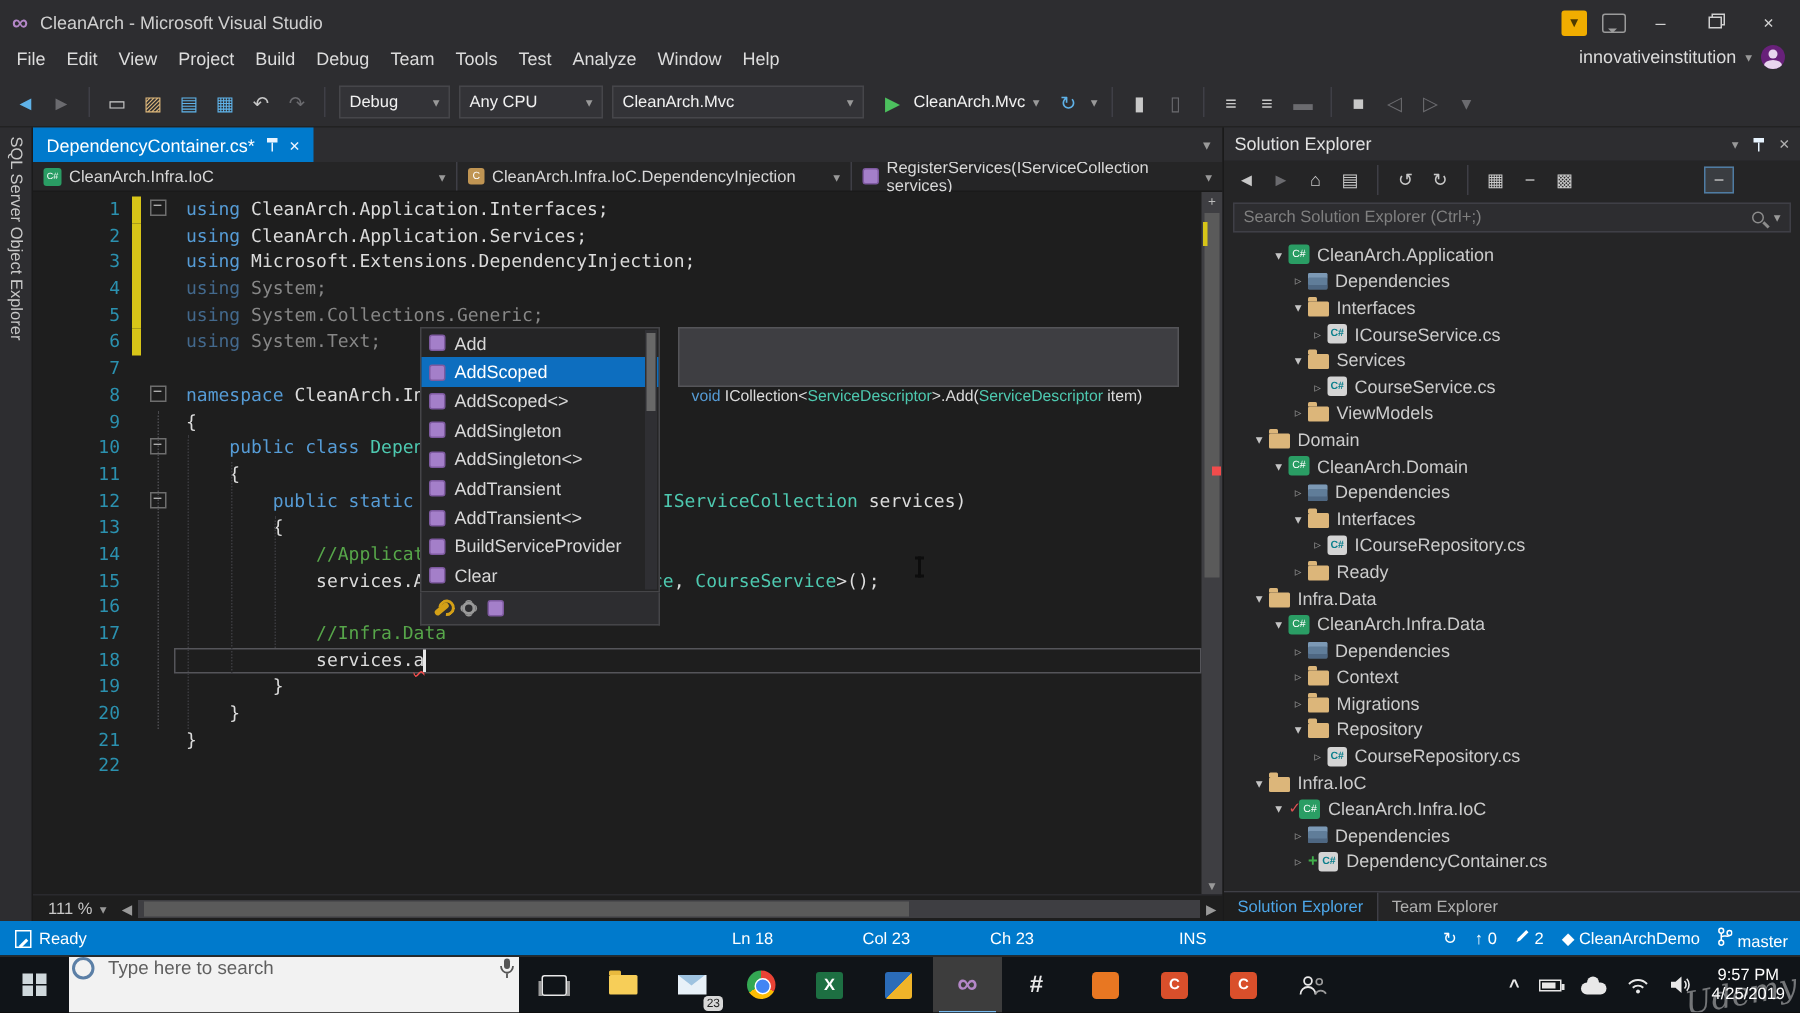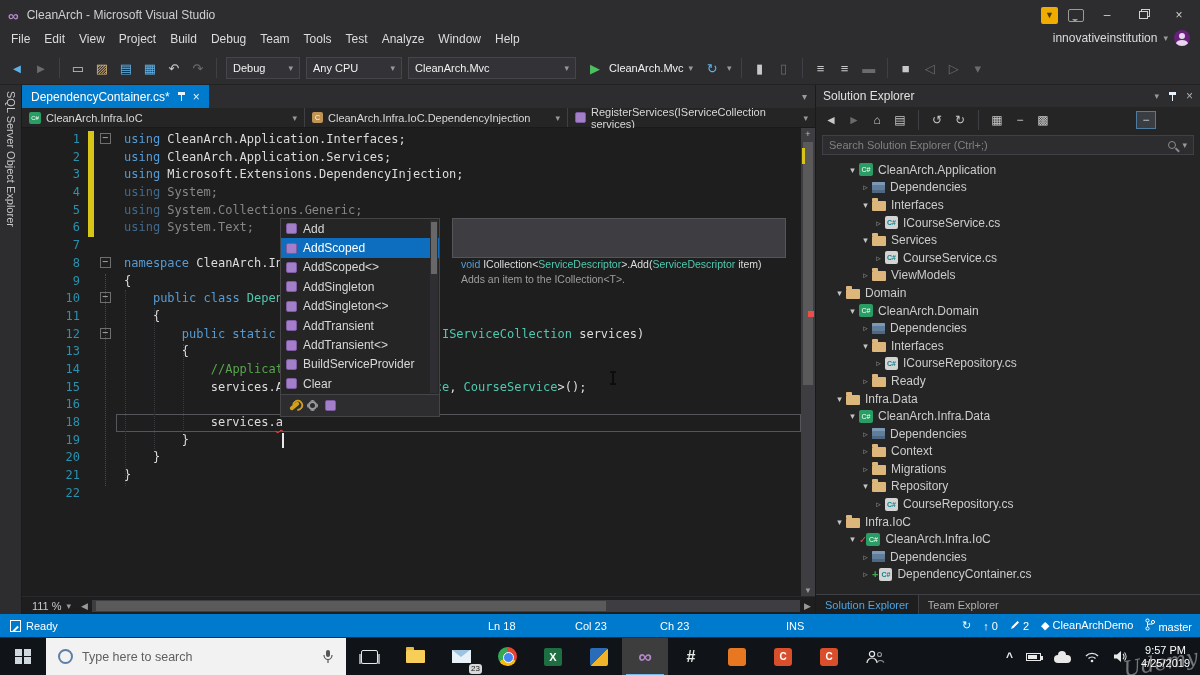--- a/index.html
+++ b/index.html
@@ -143,21 +143,21 @@
   .status-doc-icon { width:11px; height:12px; border:1px solid #fff; position:relative; }
   .status-doc-icon:after { content:""; position:absolute; left:1px; top:7px; width:7px; height:1.5px; background:#fff; transform:rotate(-45deg); }
 
   
   .taskbar { position:absolute; left:0; top:637px; width:1200px; height:38px; background:#101418; display:flex; align-items:center; border-top:1px solid #2a2a2a; }
   .tslot { width:46px; height:38px; display:flex; align-items:center; justify-content:center; position:relative; flex:none; }
   .tslot.active { background:#3d3d3d; }
   .tslot.active:after { content:""; position:absolute; left:4px; right:4px; bottom:0; height:2px; background:#76b9ed; }
   .start-grid { display:grid; grid-template-columns:7px 7px; grid-template-rows:7px 7px; gap:1.5px; }
   .start-grid i { background:#cfd8dc; }
-  .tsearch { width:300px; height:38px; background:#f2f2f2; display:flex; align-items:center; gap:9px; padding:0 12px; color:#5f5f5f; font-size:12.5px; flex:none; }
+  .tsearch { width:300px; height:38px; background:#f2f2f2; display:flex; align-items:flex-start; gap:9px; padding:0 2px; color:#5f5f5f; font-size:12.5px; flex:none; }
   .cortana-ring { width:15px; height:15px; border:2px solid #5b7fa6; border-radius:50%; flex:none; }
   .mic-svg { margin-left:auto; }
   .taskview { width:17px; height:14px; border:1.5px solid #e8e8e8; border-radius:2px; box-shadow:-4px 2px 0 -2px #9a9a9a, 4px 2px 0 -2px #9a9a9a; }
   .tfolder { width:19px; height:13px; background:#f7ce58; border-radius:1px; position:relative; }
   .tfolder:before { content:""; position:absolute; left:0; top:-3px; width:8px; height:3px; background:#e8b93e; border-radius:1px 1px 0 0; }
   .tmail { width:19px; height:13px; background:#e8f1f8; position:relative; }
   .tmail:before { content:""; position:absolute; left:0; top:0; border-left:9.5px solid transparent; border-right:9.5px solid transparent; border-top:7px solid #9ec3e0; }
   .badge { position:absolute; right:2px; bottom:2px; background:#d8d8d8; color:#222; font-size:8px; border-radius:3px; padding:0 2px; line-height:10px; }
   .chrome-icon { width:19px; height:19px; border-radius:50%; background:conic-gradient(#ea4335 0 33%, #fbbc05 33% 66%, #34a853 66% 100%); position:relative; }
   .chrome-icon:before { content:""; position:absolute; left:5px; top:5px; width:9px; height:9px; background:#4285f4; border:1.5px solid #fff; border-radius:50%; }
@@ -304,20 +304,21 @@
             <div class="crow"><span class="bp"></span><span class="lnum">7</span><span class="chg"></span><span class="outm"></span><span class="ltext"></span></div>
             <div class="crow"><span class="bp"></span><span class="lnum">8</span><span class="chg"></span><span class="outm"><span class="fbox">−</span></span><span class="ltext"><span class="k">namespace </span><span class="t">CleanArch.Infra.IoC</span></span></div>
             <div class="crow"><span class="bp"></span><span class="lnum">9</span><span class="chg"></span><span class="outm"></span><span class="ltext"><span class="t">{</span></span></div>
             <div class="crow"><span class="bp"></span><span class="lnum">10</span><span class="chg"></span><span class="outm"><span class="fbox">−</span></span><span class="ltext"><span class="t">    </span><span class="k">public class </span><span class="ty">DependencyContainer</span></span></div>
             <div class="crow"><span class="bp"></span><span class="lnum">11</span><span class="chg"></span><span class="outm"></span><span class="ltext"><span class="t">    {</span></span></div>
             <div class="crow"><span class="bp"></span><span class="lnum">12</span><span class="chg"></span><span class="outm"><span class="fbox">−</span></span><span class="ltext"><span class="t">        </span><span class="k">public static void </span><span class="t">RegisterServices(</span><span class="ty">IServiceCollection</span><span class="t"> services)</span></span></div>
             <div class="crow"><span class="bp"></span><span class="lnum">13</span><span class="chg"></span><span class="outm"></span><span class="ltext"><span class="t">        {</span></span></div>
             <div class="crow"><span class="bp"></span><span class="lnum">14</span><span class="chg"></span><span class="outm"></span><span class="ltext"><span class="t">            </span><span class="c">//Application</span></span></div>
             <div class="crow"><span class="bp"></span><span class="lnum">15</span><span class="chg"></span><span class="outm"></span><span class="ltext"><span class="t">            services.AddScoped&lt;</span><span class="ty">ICourseService</span><span class="t">, </span><span class="ty">CourseService</span><span class="t">&gt;();</span></span></div>
             <div class="crow"><span class="bp"></span><span class="lnum">16</span><span class="chg"></span><span class="outm"></span><span class="ltext"></span></div>
+            <div class="crow"><span class="bp"></span><span class="lnum">17</span><span class="chg"></span><span class="outm"></span><span class="ltext"><span class="t">            </span><span class="c">//Infra.Data</span></span></div>
             <div class="crow sel"><span class="bp"></span><span class="lnum">18</span><span class="chg"></span><span class="outm"></span><span class="ltext"><span class="t">            services.</span><span class="t err">a</span></span></div>
             <div class="crow"><span class="bp"></span><span class="lnum">19</span><span class="chg"></span><span class="outm"></span><span class="ltext"><span class="t">        }</span></span></div>
             <div class="crow"><span class="bp"></span><span class="lnum">20</span><span class="chg"></span><span class="outm"></span><span class="ltext"><span class="t">    }</span></span></div>
             <div class="crow"><span class="bp"></span><span class="lnum">21</span><span class="chg"></span><span class="outm"></span><span class="ltext"><span class="t">}</span></span></div>
             <div class="crow"><span class="bp"></span><span class="lnum">22</span><span class="chg"></span><span class="outm"></span><span class="ltext"></span></div>
           </div>
 
         <div class="guide" style="left:83px; top:146px; height:212px; border-color:#4a4a4e"></div>
         <div class="guide" style="left:103px; top:162px; height:196px"></div>
         <div class="guide" style="left:132px; top:180px; height:141px"></div>
@@ -371,21 +372,20 @@
             </div>
         </div>
         <div class="filterbar">
           <span class="wrench-icon"></span>
           <span class="gear-icon"></span>
           <span class="cube"></span>
         </div>
 
         <div class="tooltip">
           <div class="tt-line1"><span class="k">void </span><span class="t">ICollection&lt;</span><span class="ty">ServiceDescriptor</span><span class="t">&gt;.Add(</span><span class="ty">ServiceDescriptor</span><span class="t"> item)</span></div>
-          <div class="tt-line2">Adds an item to the ICollection&lt;T&gt;.</div>
         </div>
 
         <div class="vscroll">
           <span class="arrow" style="top:1px">▲</span>
           <div class="thumb"></div>
           <div class="vmark-y"></div>
           <div class="vmark-r"></div>
           <span class="arrow" style="bottom:1px">▼</span>
         </div>
         <div class="split-grip">+</div>

